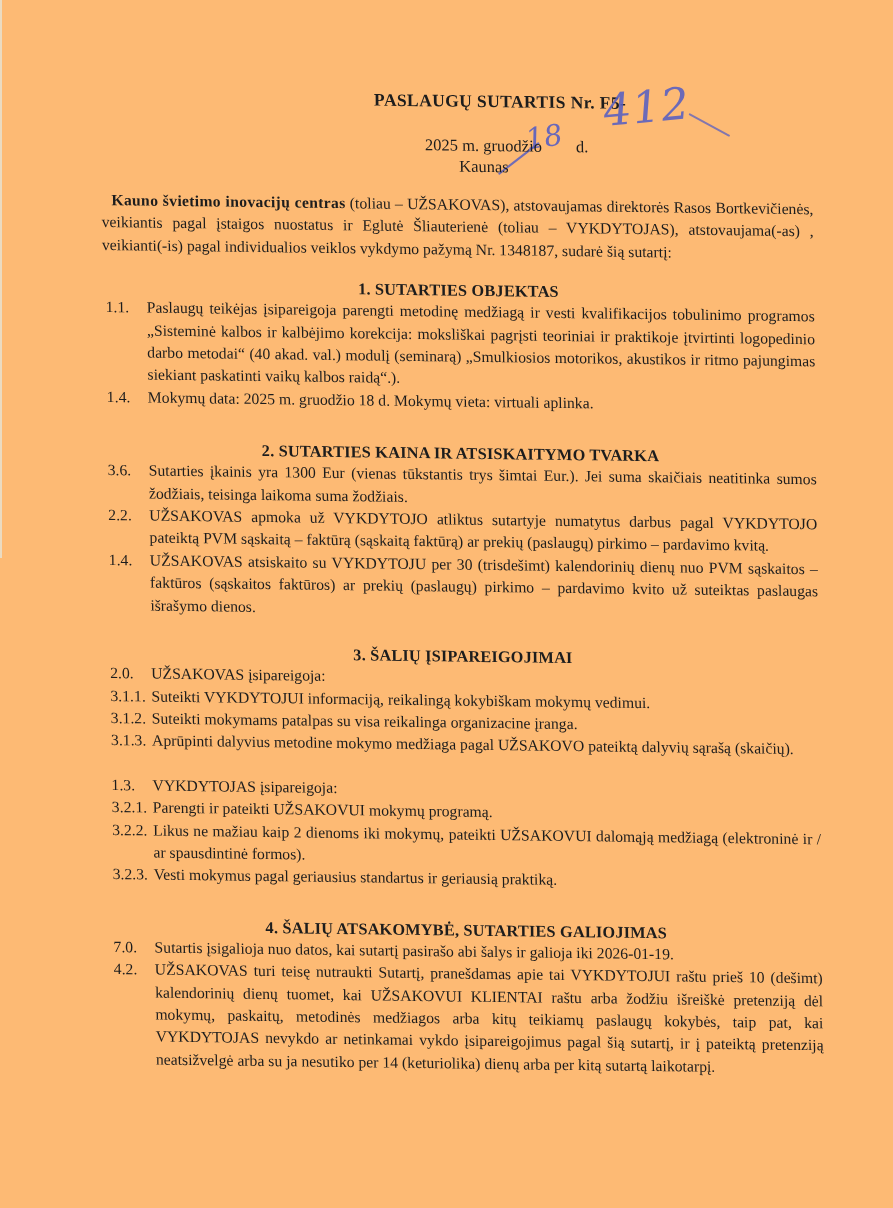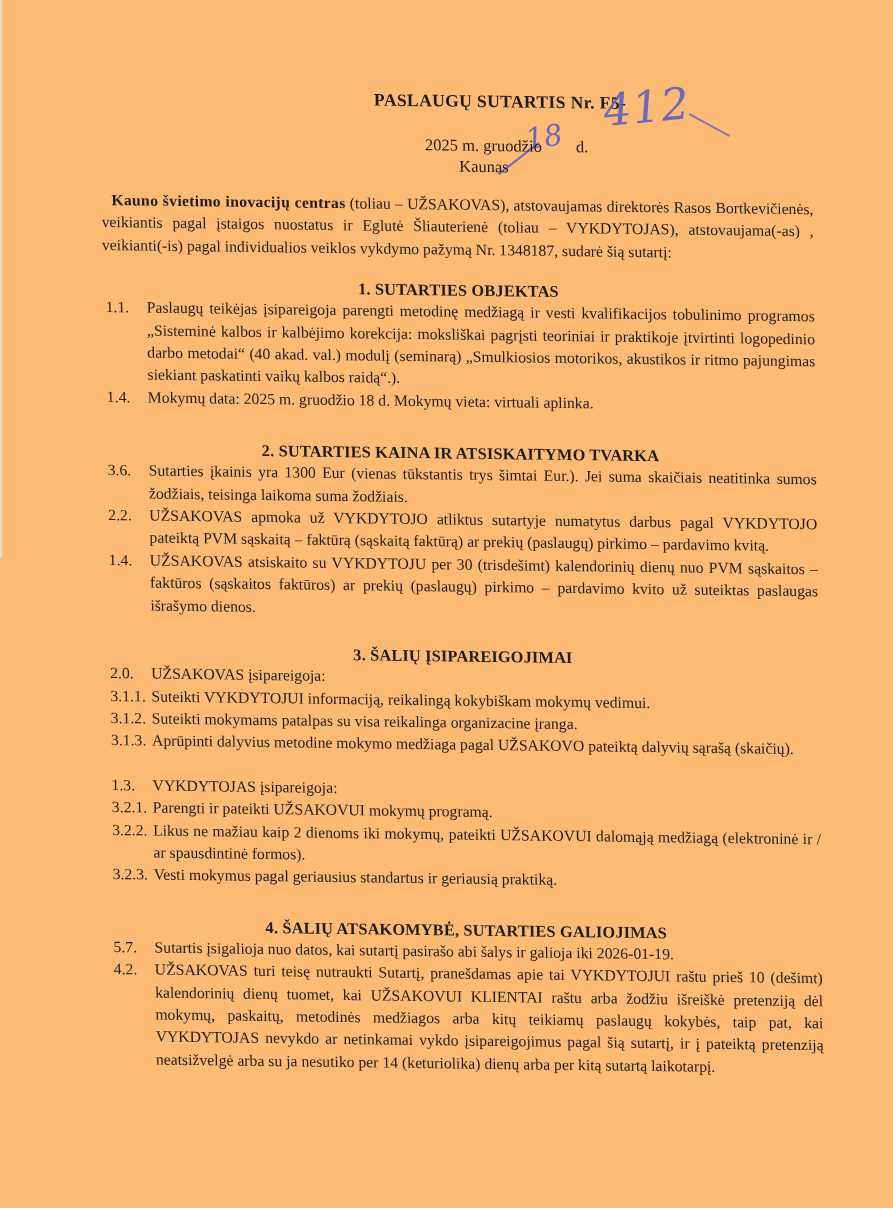--- a/index.html
+++ b/index.html
@@ -110,21 +110,21 @@
         <div class="item">
           <span class="num">3.2.2.</span>
           <span class="txt">Likus ne mažiau kaip 2 dienoms iki mokymų, pateikti UŽSAKOVUI dalomąją medžiagą (elektroninė ir / ar spausdintinė formos).</span>
         </div>
         <div class="item">
           <span class="num">3.2.3.</span>
           <span class="txt">Vesti mokymus pagal geriausius standartus ir geriausią praktiką.</span>
         </div>
         <div class="sec-heading" style="margin-top: 30px;">4. ŠALIŲ ATSAKOMYBĖ, SUTARTIES GALIOJIMAS</div>
         <div class="item">
-          <span class="num">5.7.</span>
+          <span class="num">7.0.</span>
           <span class="txt">Sutartis įsigalioja nuo datos, kai sutartį pasirašo abi šalys ir galioja iki 2026-01-19.</span>
         </div>
         <div class="item">
           <span class="num">4.2.</span>
           <span class="txt">UŽSAKOVAS turi teisę nutraukti Sutartį, pranešdamas apie tai VYKDYTOJUI raštu prieš 10 (dešimt) kalendorinių dienų tuomet, kai UŽSAKOVUI KLIENTAI raštu arba žodžiu išreiškė pretenziją dėl mokymų, paskaitų, metodinės medžiagos arba kitų teikiamų paslaugų kokybės, taip pat, kai VYKDYTOJAS nevykdo ar netinkamai vykdo įsipareigojimus pagal šią sutartį, ir į pateiktą pretenziją neatsižvelgė arba su ja nesutiko per 14 (keturiolika) dienų arba per kitą sutartą laikotarpį.</span>
         </div>
       </div>
   </div>
 </div>
 

